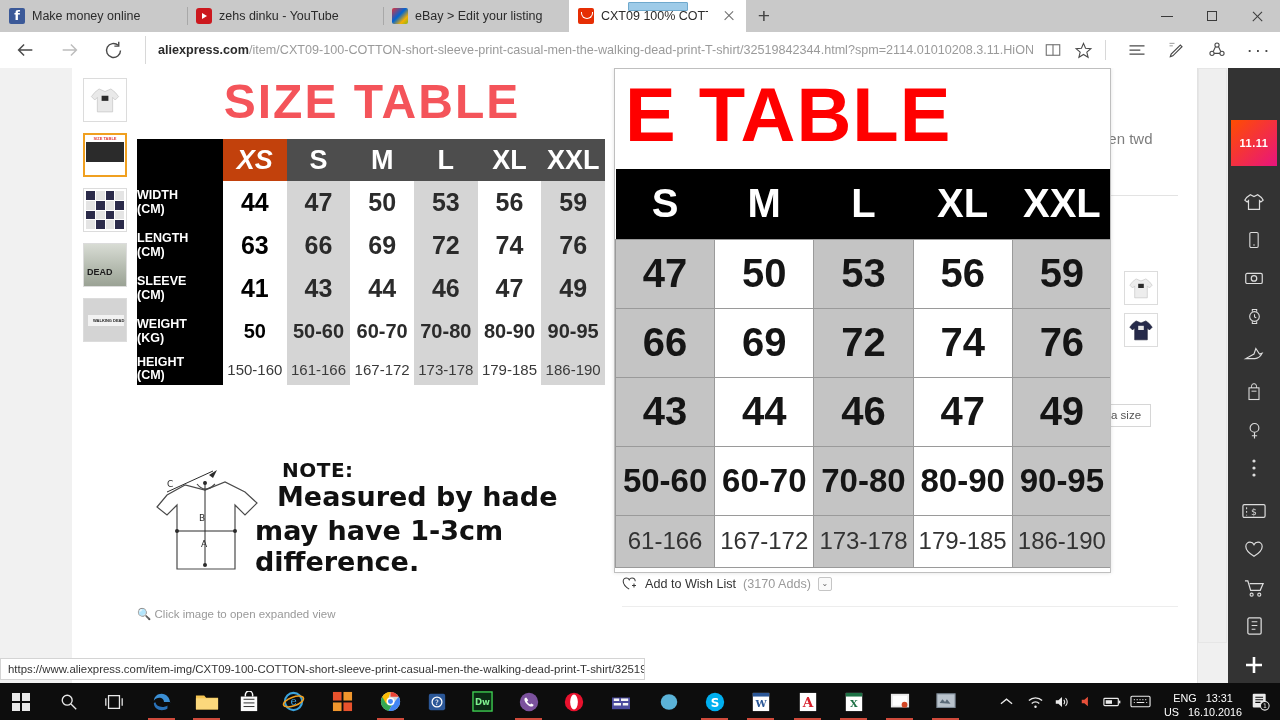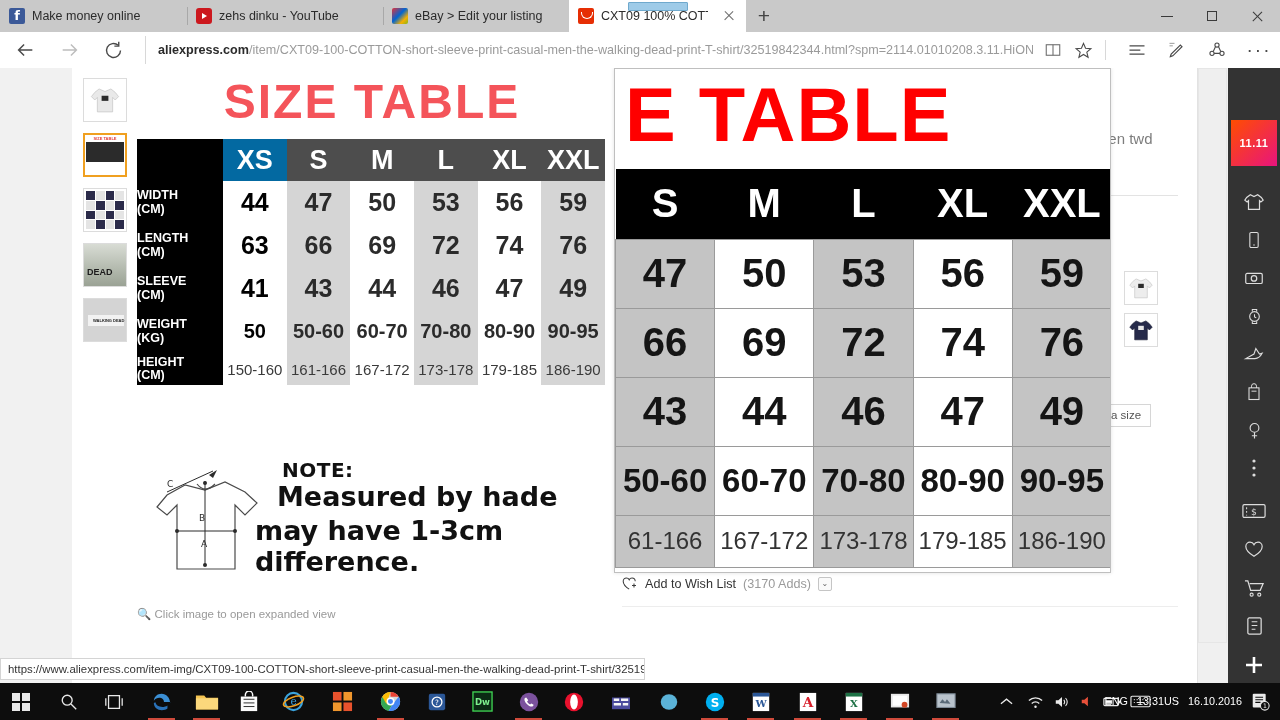--- a/index.html
+++ b/index.html
@@ -88,21 +88,21 @@
 
   .tee-shape { position:absolute; left:50%; top:50%; transform:translate(-50%,-50%); }
 
   
   .mainimg { position:absolute; left:137px; top:0px; width:470px; height:555px; background:#fff; overflow:hidden; }
   .sizetitle { font-family:"Liberation Sans", sans-serif; font-weight:bold; color:#f4545a;
                font-size:48px; letter-spacing:2px; text-align:center; padding-top:10px; line-height:1; }
   table.st { border-collapse:collapse; width:468px; margin-top:13px; table-layout:fixed; }
   table.st th.corner { background:#000; width:86px; }
   table.st th { background:#4d4d4d; color:#fff; font-size:27px; font-weight:bold; height:42px; text-align:center; }
-  table.st th.xs { background:#0369a1; }
+  table.st th.xs { background:#c2410c;font-style:italic; }
   table.st td.lbl { background:#000; color:#fff; font-size:12.5px; font-weight:bold; text-align:left;
                     line-height:1.05; padding:3px 0; }
   table.st td.v { font-size:25px; font-weight:bold; color:#2b2b2b; text-align:center; height:43px; }
   table.st td.v.w { background:#ffffff; }
   table.st td.v.g { background:#d5d5d5; }
   table.st td.v.xs { background:#ffffff; color:#000; }
   table.st tr.height td.v { font-size:15px; font-weight:normal; color:#3a3a3a; height:30px; }
   table.st tr.weight td.v { font-size:20px; }
 
   .noteblock { position:absolute; left:0; top:385px; width:470px; height:130px; }
@@ -164,21 +164,21 @@
   }
 
   
   #taskbar { position:absolute; left:0; top:683px; width:1280px; height:37px; background:#0d0d0d; }
   .tbitem { position:absolute; top:683px; width:41px; height:37px; display:flex; align-items:center; justify-content:center; }
   .tbitem .open { position:absolute; bottom:0; left:7px; width:27px; height:2.5px; background:#cf4a3b; }
   .winlogo { display:grid; grid-template-columns:8px 8px; grid-template-rows:8px 8px; gap:2px; }
   .winlogo i { background:#e8e8e8; display:block; }
   .tray { position:absolute; top:683px; height:37px; display:flex; align-items:center;
           color:#eaeaea; font-size:11px; }
-  .clock { position:absolute; right:38px; top:683px; height:37px; display:flex; flex-direction:row;
+  .clock { position:absolute; right:38px; top:683px; height:37px; display:flex; flex-direction:column;
            align-items:center; justify-content:flex-end; color:#fff; font-size:10.8px; line-height:1.35; }
   .clockrow { display:flex; gap:9px; }
   .actioncenter { position:absolute; right:4px; top:683px; width:32px; height:37px;
                   display:flex; align-items:center; justify-content:center; }
 
   .ic { font-family:"DejaVu Sans", sans-serif; }
 </style>
 </head>
 <body>
 

